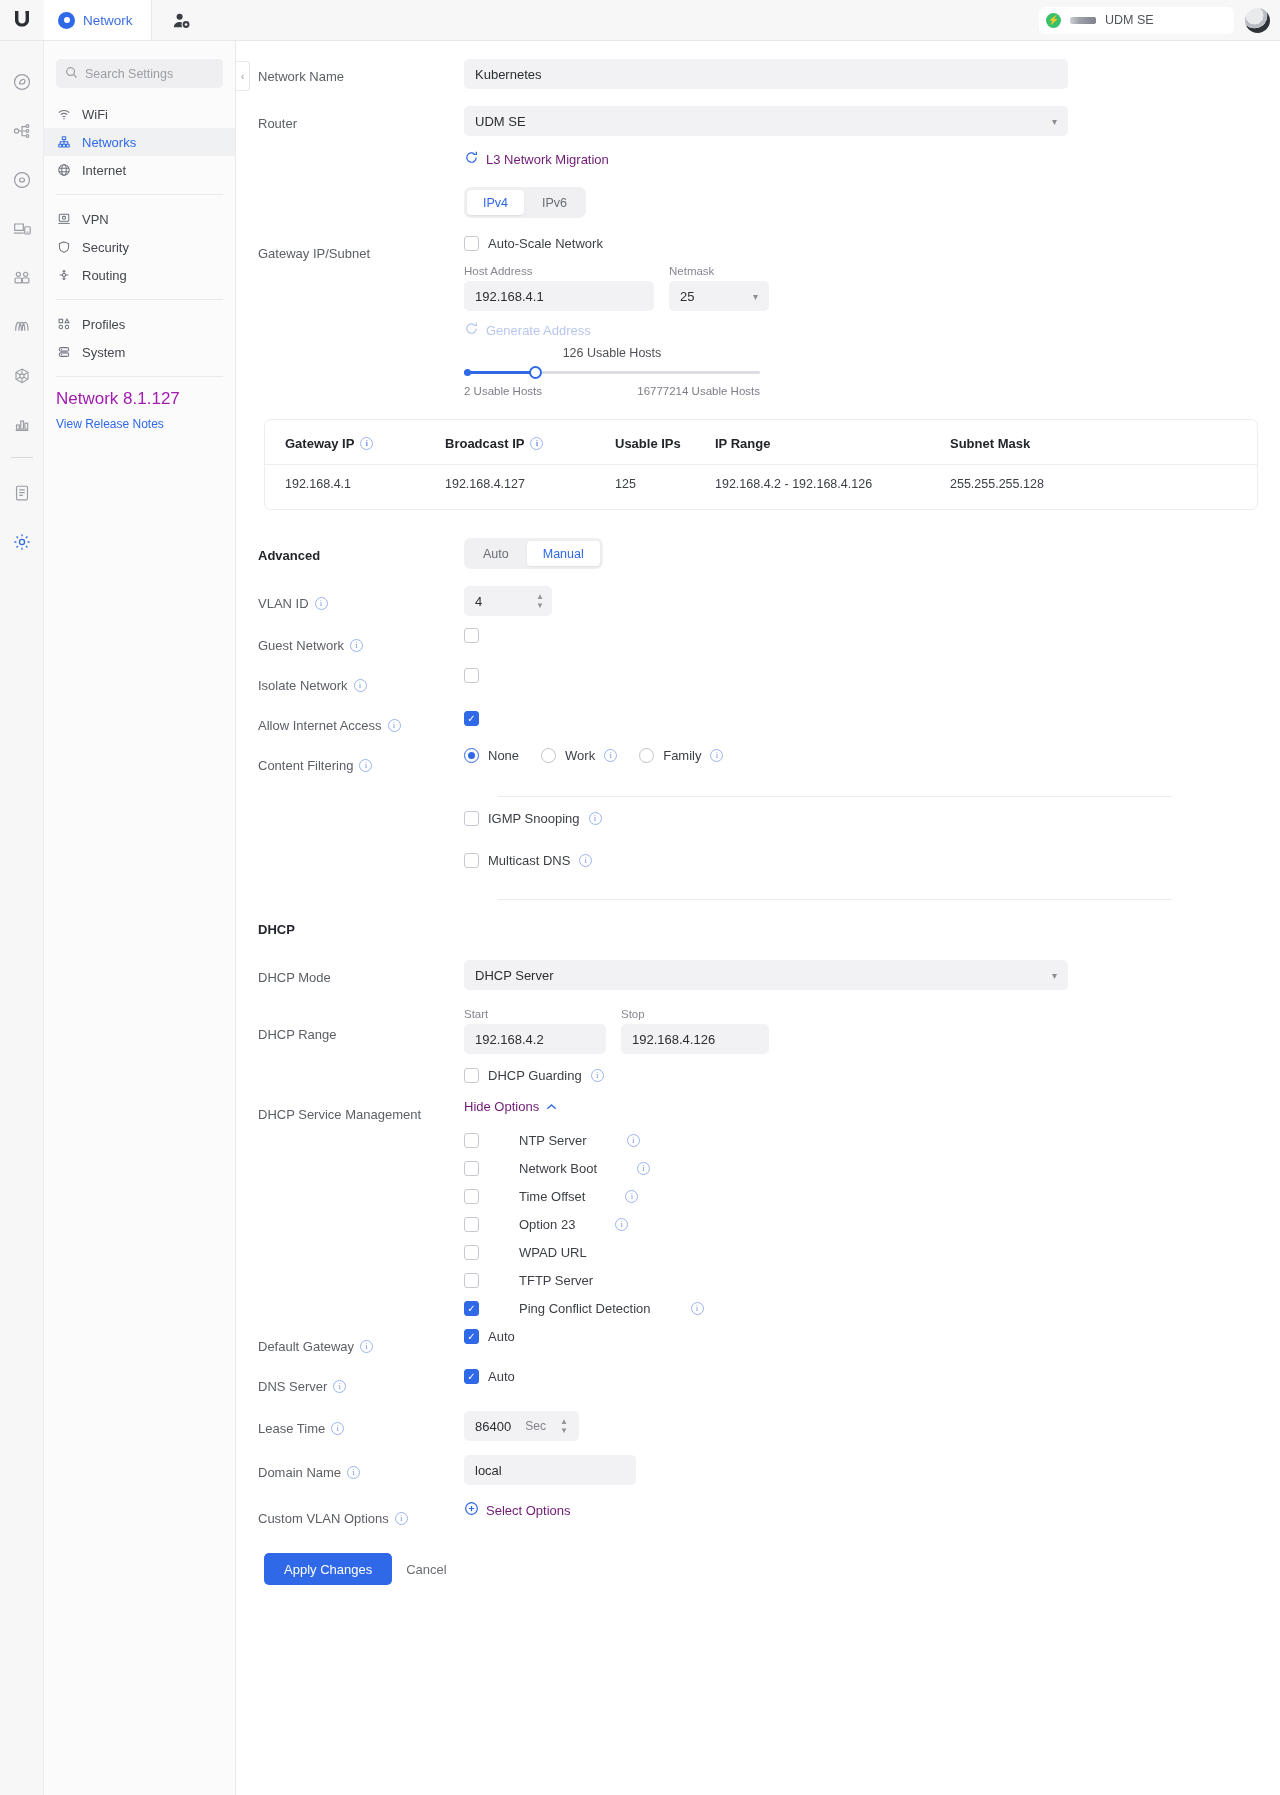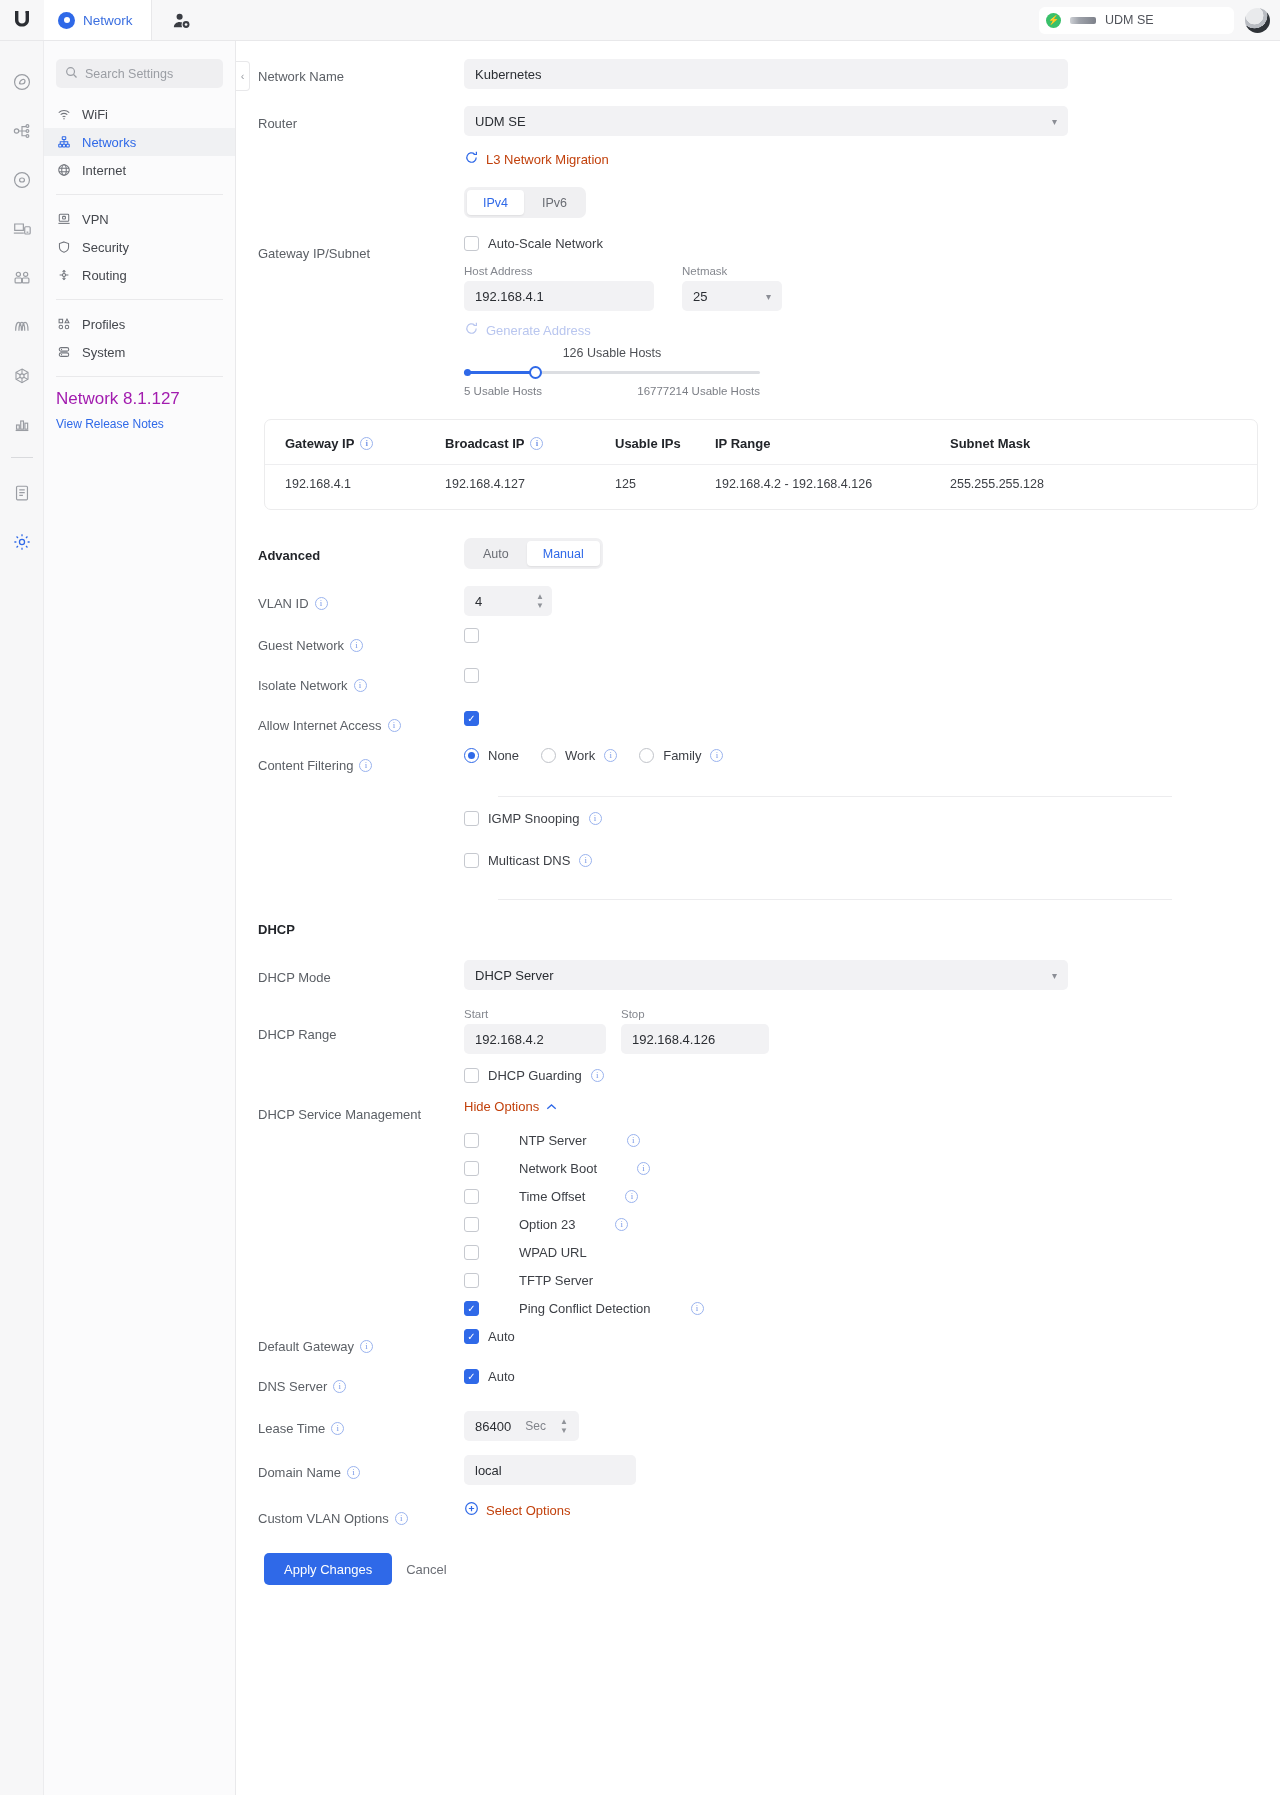--- a/index.html
+++ b/index.html
@@ -128,21 +128,21 @@
   }
   .inp.w600 { width: 604px; }
   .sel {
     height: 30px; border-radius: 5px; background: #f2f2f4;
     display: flex; align-items: center; justify-content: space-between;
     padding: 0 11px; font-size: 13px; color: #2b2e33;
   }
   .sel.w600 { width: 604px; }
   .chev { color: #8b8e95; font-size: 10px; }
 
-  .link { color: #c2410c; font-size: 13px; display: inline-flex; align-items: center; gap: 7px; }
+  .link { color: #701a75; font-size: 13px; display: inline-flex; align-items: center; gap: 7px; }
   .link.muted { color: #b9c6ef; }
 
   .seg {
     display: inline-flex; background: #f0f0f2; border-radius: 7px; padding: 3px; gap: 2px;
   }
   .seg .opt {
     padding: 0 16px; height: 25px; display: flex; align-items: center;
     font-size: 12.5px; color: #6a6d74; border-radius: 4px;
   }
   .seg .opt.sel { background: #ffffff; color: #2f69e8; box-shadow: 0 1px 2px rgba(0,0,0,.08); }
@@ -488,21 +488,21 @@
         </div>
 
         <div class="row" style="margin-top:18px">
           <div class="lbl">Gateway IP/Subnet</div>
           <div class="ctl">
             <div class="cbrow">
               <span class="cb"></span>
               <span>Auto-Scale Network</span>
             </div>
             <div class="gap14"></div>
-            <div class="inline" style="align-items:flex-end; gap:28px">
+            <div class="inline" style="align-items:flex-end; gap:15px">
               <div class="stack">
                 <span class="fieldlabel">Host Address</span>
                 <input class="inp" style="width: 190px;" value="192.168.4.1">
               </div>
               <div class="stack">
                 <span class="fieldlabel">Netmask</span>
                 <div class="sel" style="width:100px">
                   <span>25</span>
                   <span class="chev">▾</span>
                 </div>
@@ -520,21 +520,21 @@
             </a>
             <div class="slider-wrap">
               <div class="slider-cap">126 Usable Hosts</div>
               <div class="track">
                 <span class="bar"></span>
                 <span class="fill"></span>
                 <span class="dot0"></span>
                 <span class="knob"></span>
               </div>
               <div class="ends">
-                <span>5 Usable Hosts</span>
+                <span>2 Usable Hosts</span>
                 <span>16777214 Usable Hosts</span>
               </div>
             </div>
           </div>
         </div>
 
         <div class="card">
           <table>
             <thead>
               <tr>

